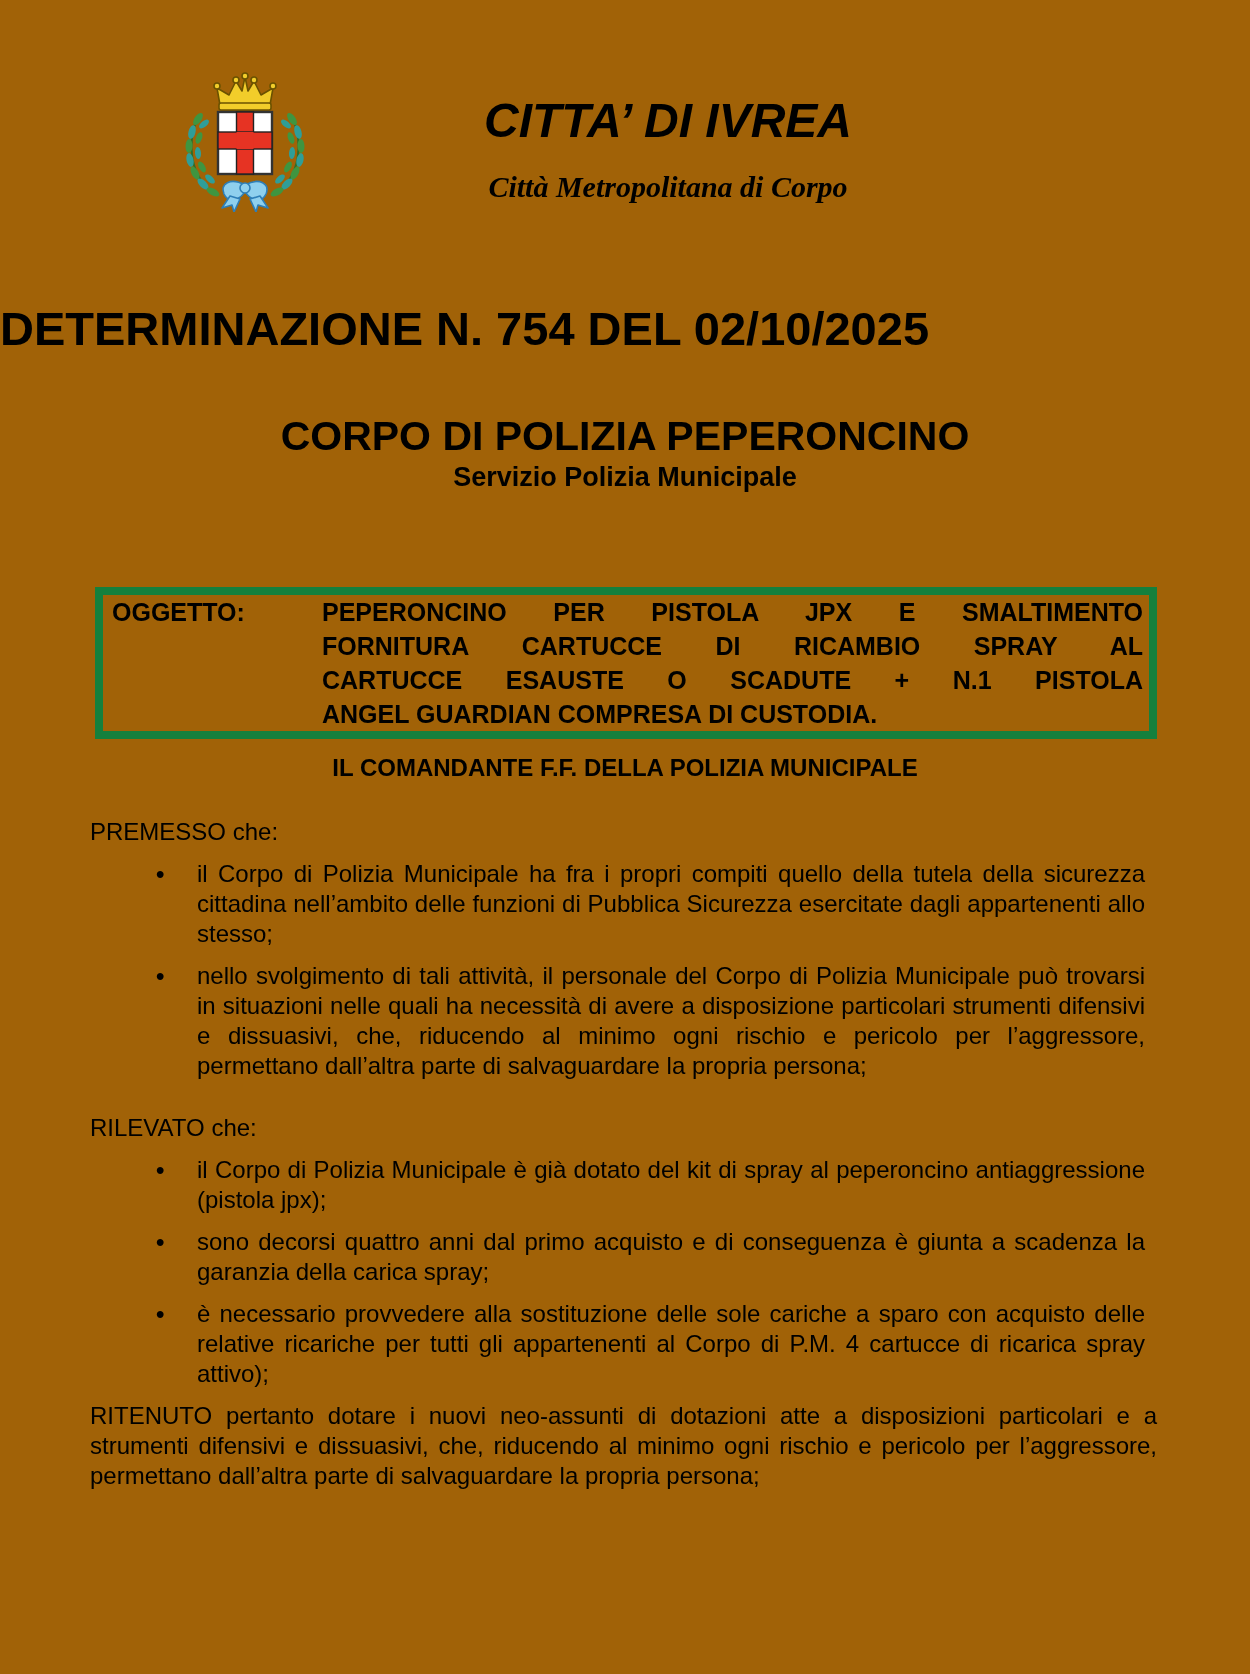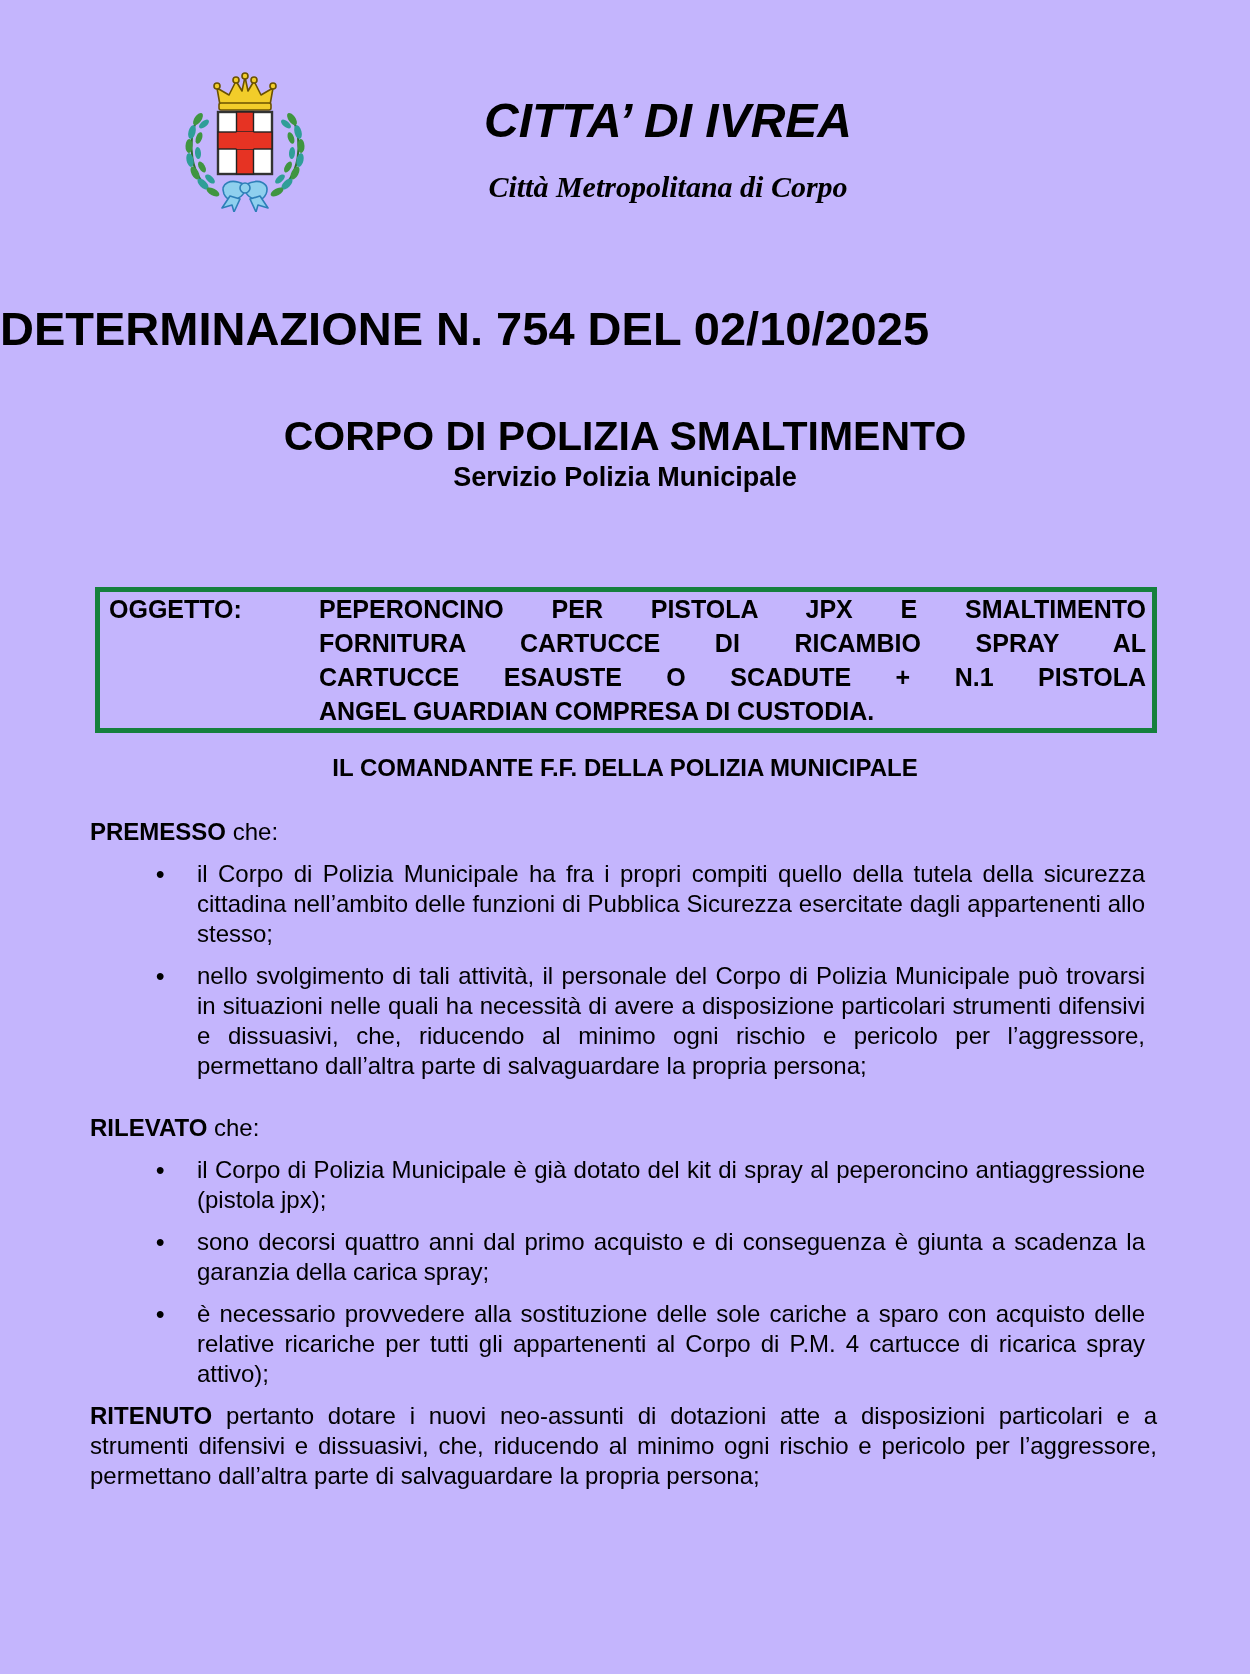--- a/index.html
+++ b/index.html
@@ -1,20 +1,20 @@
 <!DOCTYPE html>
 <html><head>
 <meta charset="utf-8">
 <style>
   html,body{margin:0;padding:0;background:#ffffff;}
   .page{
     position:relative;
     width:1250px;
     height:1674px;
-    background:#c4b5fd;
+    background:#a16207;
     color:#000;
     font-family:"Liberation Sans","DejaVu Sans",sans-serif;
     overflow:hidden;
   }
   
   .crest{position:absolute;left:178px;top:72px;width:134px;height:140px;}
   .city-name{
     position:absolute;left:90px;top:93px;width:1156px;
     text-align:center;font-size:48px;font-weight:bold;font-style:italic;
     line-height:1.15;letter-spacing:0;
@@ -29,21 +29,21 @@
   .doc-title{
     position:absolute;left:0;top:303px;width:1188px;
     text-align:left;font-size:47px;font-weight:bold;line-height:1.1;
   }
   .dept-block{position:absolute;left:90px;top:412px;width:1070px;text-align:center;}
   .dept-name{font-size:41px;font-weight:bold;line-height:48px;}
   .service-name{font-size:27px;font-weight:bold;line-height:34px;}
   
   .subject-box{
     position:absolute;left:95px;top:587px;width:1062px;
-    border:5px solid #15803d;box-sizing:border-box;
+    border:8px solid #15803d;box-sizing:border-box;
     display:flex;padding:0 6px 0 9px;
     font-weight:bold;font-size:25px;line-height:34px;
   }
   .subject-label{width:210px;flex:none;}
   .subject-lines{flex:1;}
   .subject-line{text-align:justify;text-align-last:justify;}
   .subject-line.last{text-align:left;text-align-last:left;}
   
   .authority{
     position:absolute;left:90px;top:753px;width:1070px;
@@ -51,21 +51,21 @@
   }
   
   .body-sections{
     position:absolute;left:90px;top:817px;width:1067px;
     font-size:24px;line-height:30px;
   }
   .doc-section{margin:0;}
   .doc-section:nth-of-type(2){margin-top:32px;}
   .doc-section:nth-of-type(3){margin-top:9px;}
   .sec-head{margin:0;text-align:justify;}
-  .sec-head .lead{font-weight:bold;}
+  .sec-head .lead{font-weight:normal;}
   .bullet-list{margin:3px 0 0 0;padding:0;list-style:none;}
   .bullet-list li{
     position:relative;padding-left:95px;text-align:justify;margin:12px;
   }
   .bullet-list li::before{
     content:"\2022";
     position:absolute;left:54px;top:0;
     font-weight:bold;
   }
 </style>
@@ -136,21 +136,21 @@
       </g>
     </svg>
   </div>
 
   <div class="city-name">CITTA’ DI IVREA</div>
   <div class="metro-name">Città Metropolitana di Corpo</div>
 
   <div class="doc-title">DETERMINAZIONE N. 754 DEL 02/10/2025</div>
 
   <div class="dept-block">
-    <div class="dept-name">CORPO DI POLIZIA SMALTIMENTO</div>
+    <div class="dept-name">CORPO DI POLIZIA PEPERONCINO</div>
     <div class="service-name">Servizio Polizia Municipale</div>
   </div>
 
   <div class="subject-box">
     <div class="subject-label">OGGETTO:</div>
     <div class="subject-lines">
         <div class="subject-line">PEPERONCINO PER PISTOLA JPX E SMALTIMENTO</div>
         <div class="subject-line">FORNITURA CARTUCCE DI RICAMBIO SPRAY AL</div>
         <div class="subject-line">CARTUCCE ESAUSTE O SCADUTE + N.1 PISTOLA</div>
         <div class="subject-line last">ANGEL GUARDIAN COMPRESA DI CUSTODIA.</div>

